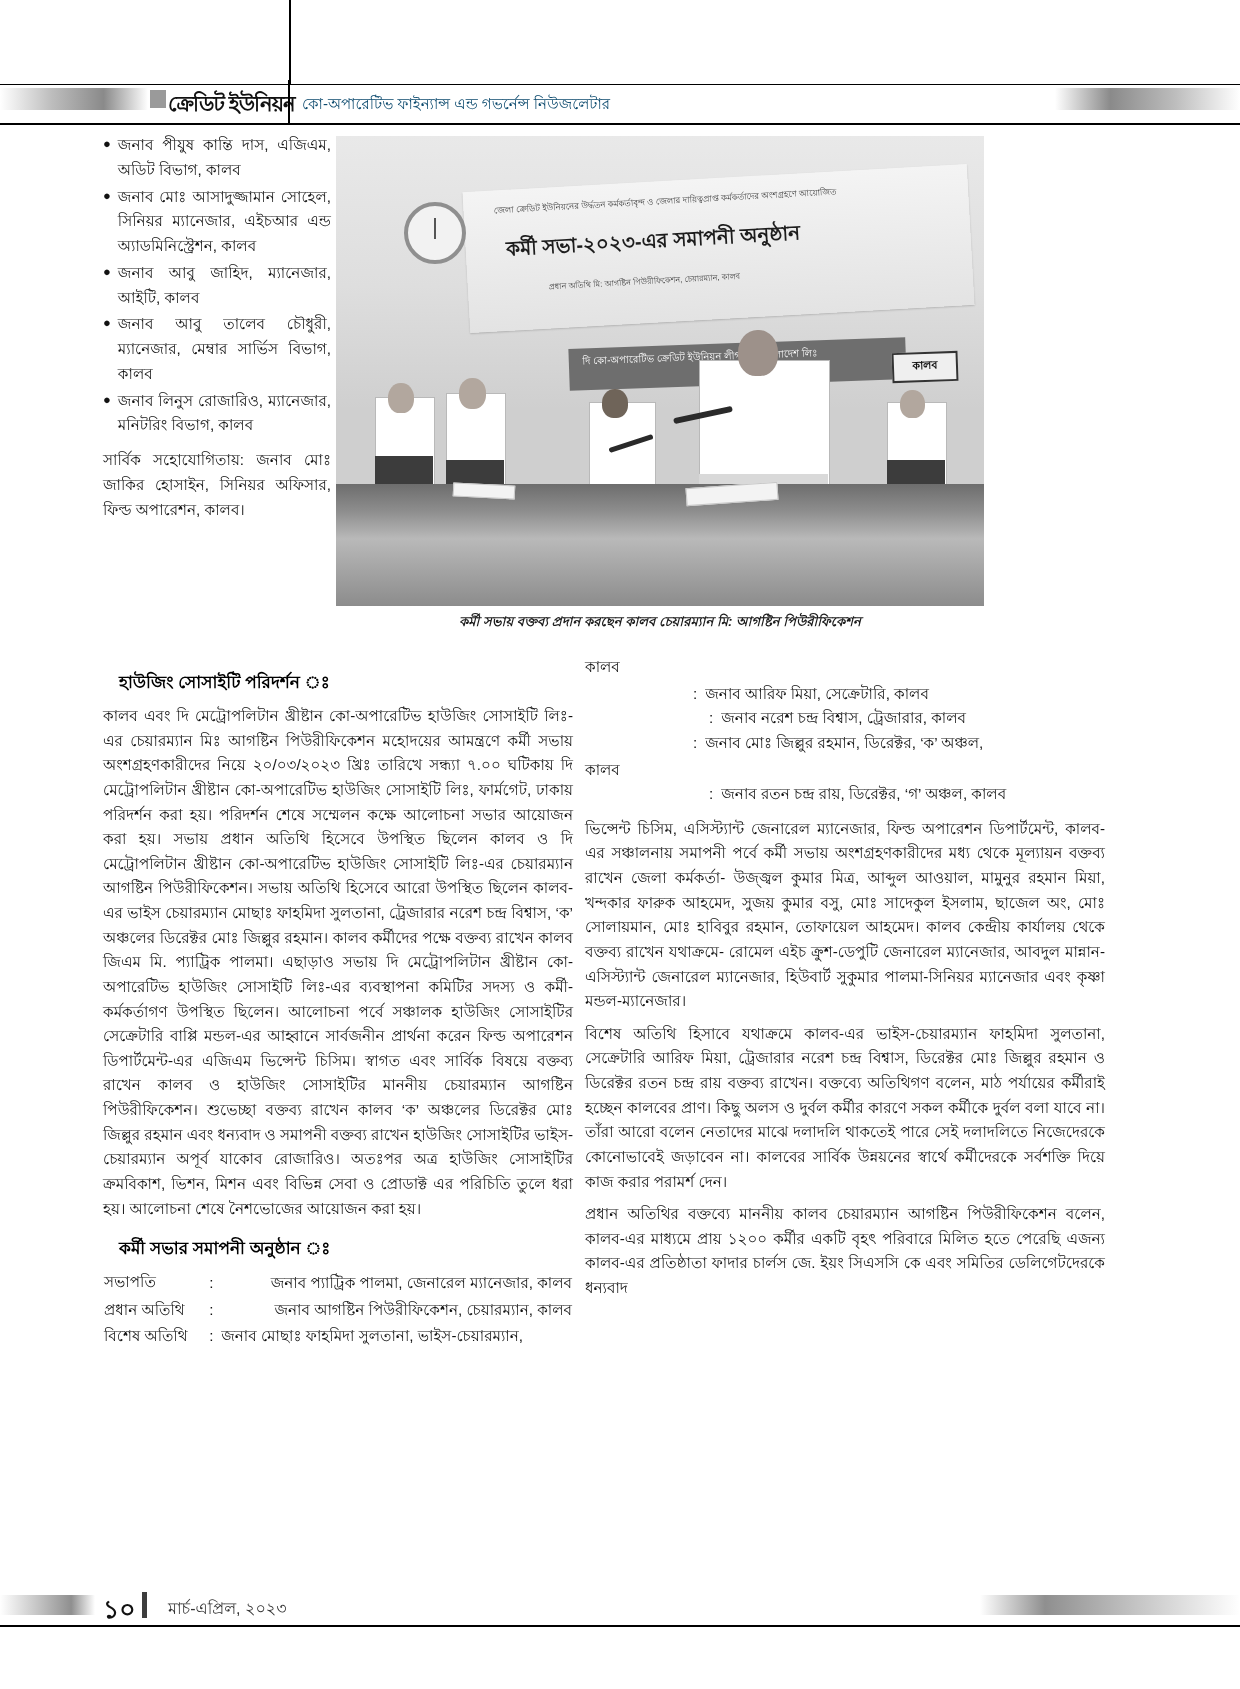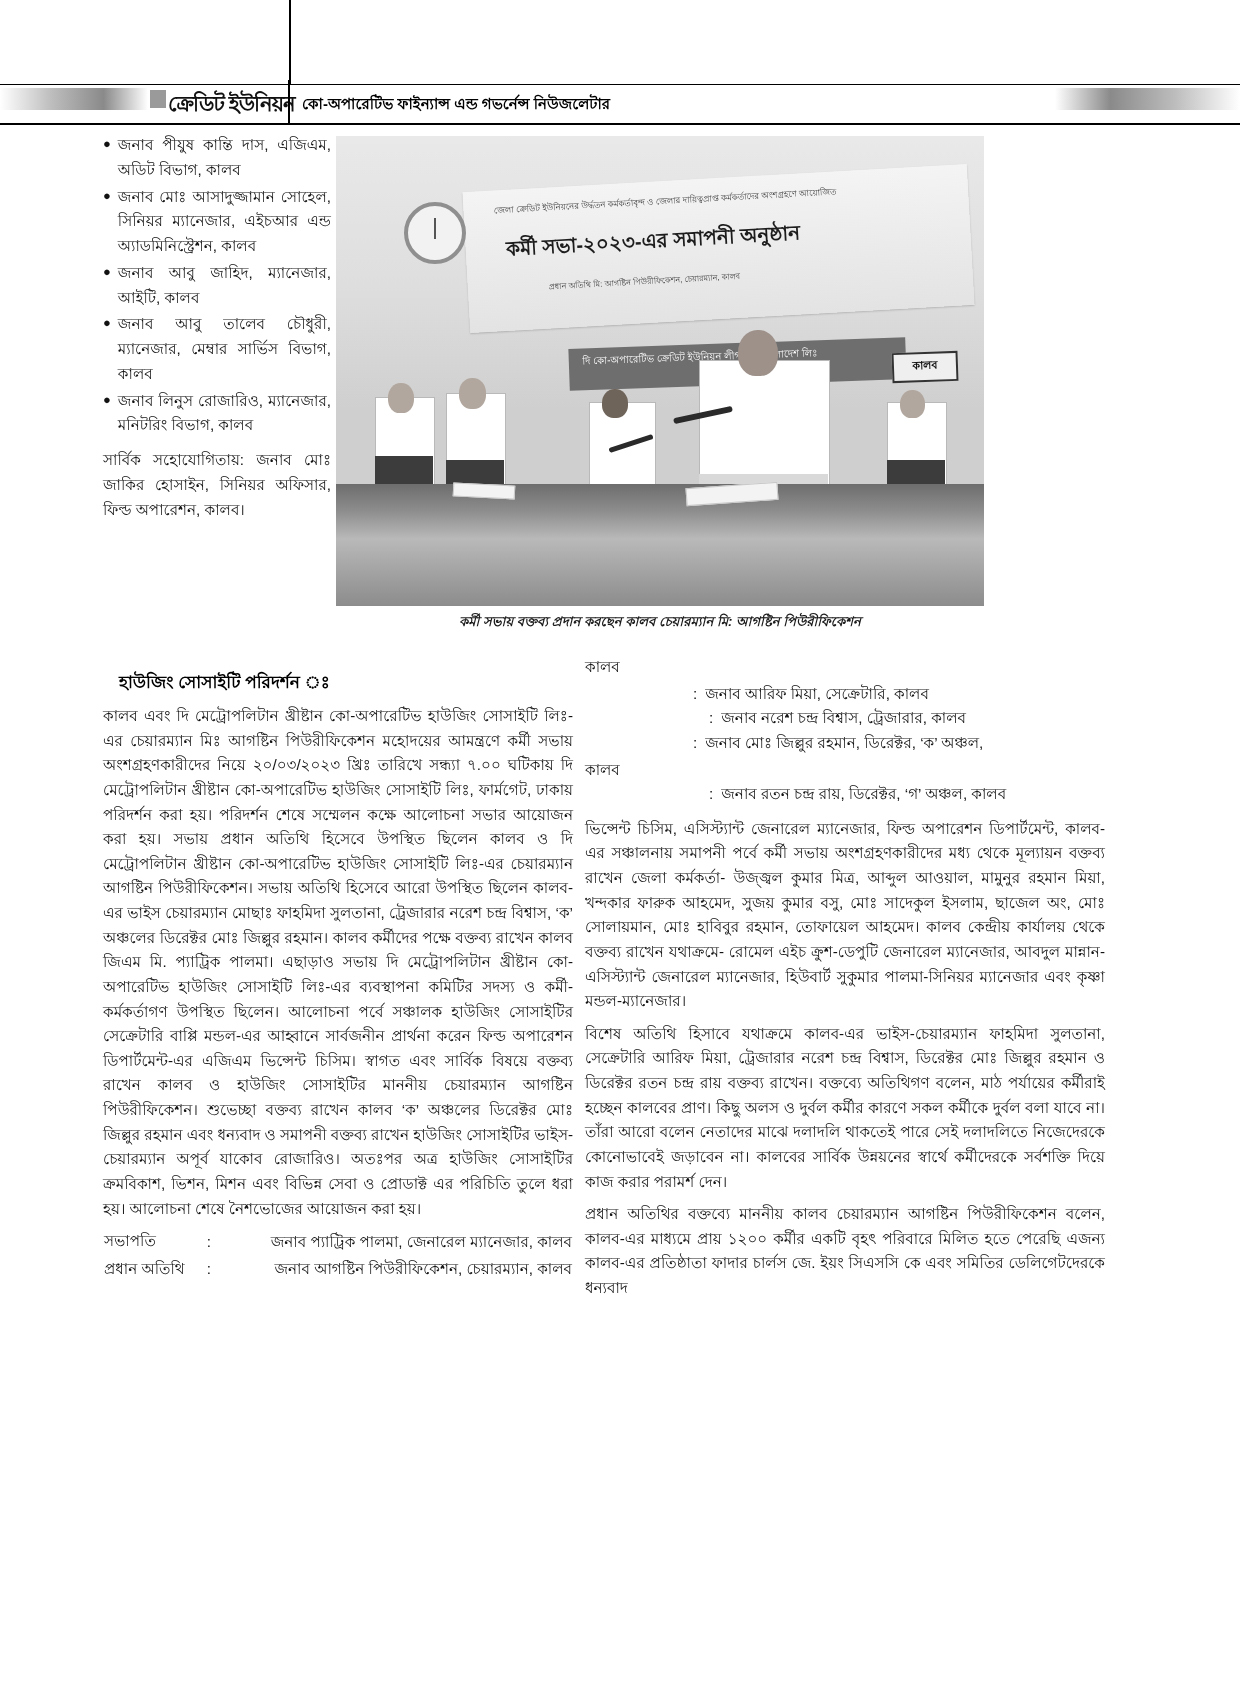--- a/index.html
+++ b/index.html
@@ -15,21 +15,21 @@
   .mh-rule-top{position:absolute;left:0;right:0;top:0;height:1px;background:#000;}
   .mh-rule-bot{position:absolute;left:0;right:0;top:39px;height:2px;background:#000;}
   .mh-grad-left{position:absolute;left:0;top:4px;width:148px;height:22px;
     background:linear-gradient(90deg,#ffffff 0%,#bdbdbd 35%,#8a8a8a 70%,#ffffff 100%);}
   .mh-grad-right{position:absolute;right:0;top:4px;width:185px;height:22px;
     background:linear-gradient(270deg,#ffffff 0%,#bdbdbd 35%,#8a8a8a 70%,#ffffff 100%);}
   .mh-logo{position:absolute;left:168px;top:4px;font-size:21px;font-weight:bold;
     letter-spacing:-1px;color:#111;white-space:nowrap;}
   .mh-logo-box{position:absolute;left:150px;top:6px;width:16px;height:18px;background:#9a9a9a;}
   .mh-divider{position:absolute;left:288px;top:-4px;width:2px;height:44px;background:#000;}
-  .mh-sub{position:absolute;left:302px;top:8px;font-size:15px;color:#000000;white-space:nowrap;font-weight:bold;}
+  .mh-sub{position:absolute;left:302px;top:8px;font-size:15px;color:#0c4a6e;white-space:nowrap;}
   .edge-left-2{position:absolute;left:289px;top:0;height:84px;width:2px;background:#000;}
 
   
   .footer{position:absolute;left:0;right:0;bottom:62px;height:40px;}
   .ft-grad-left{position:absolute;left:0;top:8px;width:95px;height:20px;
     background:linear-gradient(90deg,#ffffff 0%,#c4c4c4 40%,#8f8f8f 75%,#ffffff 100%);}
   .ft-grad-right{position:absolute;right:0;top:8px;width:260px;height:20px;
     background:linear-gradient(270deg,#ffffff 0%,#c4c4c4 40%,#8f8f8f 75%,#ffffff 100%);}
   .ft-pageno{position:absolute;left:103px;top:3px;font-size:25px;font-weight:bold;color:#111;}
   .ft-bar{position:absolute;left:142px;top:5px;width:5px;height:26px;background:#3d3d3d;}
@@ -173,32 +173,38 @@
         <span class="bullet-text">জনাব লিনুস রোজারিও, ম্যানেজার, মনিটরিং বিভাগ, কালব</span>
       </div>
       <p class="para" style="margin-top:10px;">সার্বিক সহোযোগিতায়: জনাব মোঃ জাকির হোসাইন, সিনিয়র অফিসার, ফিল্ড অপারেশন, কালব।</p>
     </div>
   </div>
 
   <div class="body-left">
     <h3 class="sec">হাউজিং সোসাইটি পরিদর্শন ঃ</h3>
     <p class="bn para">কালব এবং দি মেট্রোপলিটান খ্রীষ্টান কো-অপারেটিভ হাউজিং সোসাইটি লিঃ-এর চেয়ারম্যান মিঃ আগষ্টিন পিউরীফিকেশন মহোদয়ের আমন্ত্রণে কর্মী সভায় অংশগ্রহণকারীদের নিয়ে ২০/০৩/২০২৩ খ্রিঃ তারিখে সন্ধ্যা ৭.০০ ঘটিকায় দি মেট্রোপলিটান খ্রীষ্টান কো-অপারেটিভ হাউজিং সোসাইটি লিঃ, ফার্মগেট, ঢাকায় পরিদর্শন করা হয়। পরিদর্শন শেষে সম্মেলন কক্ষে আলোচনা সভার আয়োজন করা হয়। সভায় প্রধান অতিথি হিসেবে উপস্থিত ছিলেন কালব ও দি মেট্রোপলিটান খ্রীষ্টান কো-অপারেটিভ হাউজিং সোসাইটি লিঃ-এর চেয়ারম্যান আগষ্টিন পিউরীফিকেশন। সভায় অতিথি হিসেবে আরো উপস্থিত ছিলেন কালব-এর ভাইস চেয়ারম্যান মোছাঃ ফাহমিদা সুলতানা, ট্রেজারার নরেশ চন্দ্র বিশ্বাস, ‘ক’ অঞ্চলের ডিরেক্টর মোঃ জিল্লুর রহমান। কালব কর্মীদের পক্ষে বক্তব্য রাখেন কালব জিএম মি. প্যাট্রিক পালমা। এছাড়াও সভায় দি মেট্রোপলিটান খ্রীষ্টান কো-অপারেটিভ হাউজিং সোসাইটি লিঃ-এর ব্যবস্থাপনা কমিটির সদস্য ও কর্মী-কর্মকর্তাগণ উপস্থিত ছিলেন। আলোচনা পর্বে সঞ্চালক হাউজিং সোসাইটির সেক্রেটারি বাপ্পি মন্ডল-এর আহ্বানে সার্বজনীন প্রার্থনা করেন ফিল্ড অপারেশন ডিপার্টমেন্ট-এর এজিএম ভিন্সেন্ট চিসিম। স্বাগত এবং সার্বিক বিষয়ে বক্তব্য রাখেন কালব ও হাউজিং সোসাইটির মাননীয় চেয়ারম্যান আগষ্টিন পিউরীফিকেশন। শুভেচ্ছা বক্তব্য রাখেন কালব ‘ক’ অঞ্চলের ডিরেক্টর মোঃ জিল্লুর রহমান এবং ধন্যবাদ ও সমাপনী বক্তব্য রাখেন হাউজিং সোসাইটির ভাইস-চেয়ারম্যান অপূর্ব যাকোব রোজারিও। অতঃপর অত্র হাউজিং সোসাইটির ক্রমবিকাশ, ভিশন, মিশন এবং বিভিন্ন সেবা ও প্রোডাক্ট এর পরিচিতি তুলে ধরা হয়। আলোচনা শেষে নৈশভোজের আয়োজন করা হয়।</p>
 
+    <h3 class="sec">কর্মী সভার সমাপনী অনুষ্ঠান ঃ</h3>
     <table style="border-collapse:collapse;width:100%;">
       <tbody>
         <tr>
           <td class="bn" style="vertical-align:top;white-space:nowrap;padding-right:6px;font-family:Liberation Mono, monospace;">সভাপতি</td>
           <td class="bn" style="vertical-align:top;width:10px;">:</td>
           <td class="bn" style="vertical-align:top;text-align:right;">জনাব প্যাট্রিক পালমা, জেনারেল ম্যানেজার, কালব</td>
         </tr>
         <tr>
           <td class="bn" style="vertical-align:top;white-space:nowrap;padding-right:6px;">প্রধান অতিথি</td>
           <td class="bn" style="vertical-align:top;">:</td>
           <td class="bn" style="vertical-align:top;text-align:right;">জনাব আগষ্টিন পিউরীফিকেশন, চেয়ারম্যান, কালব</td>
         </tr>
+        <tr>
+          <td class="bn" style="vertical-align:top;white-space:nowrap;padding-right:6px;">বিশেষ অতিথি</td>
+          <td class="bn" style="vertical-align:top;">:</td>
+          <td class="bn" style="vertical-align:top;text-align:left;">জনাব মোছাঃ ফাহমিদা সুলতানা, ভাইস-চেয়ারম্যান,</td>
+        </tr>
       </tbody>
     </table>
   </div>
 
   <div class="col-right-top">
     <div class="bn" style="margin-bottom:2px;">কালব</div>
 
     <div class="bn" style="display:flex;gap:8px;margin-left:108px;">
       <span>:</span>
       <span>জনাব আরিফ মিয়া, সেক্রেটারি, কালব</span>
@@ -216,14 +222,22 @@
     <div class="bn" style="display:flex;gap:8px;margin-left:124px;">
       <span>:</span>
       <span>জনাব রতন চন্দ্র রায়, ডিরেক্টর, ‘গ’ অঞ্চল, কালব</span>
     </div>
 
     <p class="bn para" style="margin-top:10px;">ভিন্সেন্ট চিসিম, এসিস্ট্যান্ট জেনারেল ম্যানেজার, ফিল্ড অপারেশন ডিপার্টমেন্ট, কালব- এর সঞ্চালনায় সমাপনী পর্বে কর্মী সভায় অংশগ্রহণকারীদের মধ্য থেকে মূল্যায়ন বক্তব্য রাখেন জেলা কর্মকর্তা- উজ্জ্বল কুমার মিত্র, আব্দুল আওয়াল, মামুনুর রহমান মিয়া, খন্দকার ফারুক আহমেদ, সুজয় কুমার বসু, মোঃ সাদেকুল ইসলাম, ছাজেল অং, মোঃ সোলায়মান, মোঃ হাবিবুর রহমান, তোফায়েল আহমেদ। কালব কেন্দ্রীয় কার্যালয় থেকে বক্তব্য রাখেন যথাক্রমে- রোমেল এইচ ক্রুশ-ডেপুটি জেনারেল ম্যানেজার, আবদুল মান্নান- এসিস্ট্যান্ট জেনারেল ম্যানেজার, হিউবার্ট সুকুমার পালমা-সিনিয়র ম্যানেজার এবং কৃষ্ণা মন্ডল-ম্যানেজার।</p>
     <p class="bn para">বিশেষ অতিথি হিসাবে যথাক্রমে কালব-এর ভাইস-চেয়ারম্যান ফাহমিদা সুলতানা, সেক্রেটারি আরিফ মিয়া, ট্রেজারার নরেশ চন্দ্র বিশ্বাস, ডিরেক্টর মোঃ জিল্লুর রহমান ও ডিরেক্টর রতন চন্দ্র রায় বক্তব্য রাখেন। বক্তব্যে অতিথিগণ বলেন, মাঠ পর্যায়ের কর্মীরাই হচ্ছেন কালবের প্রাণ। কিছু অলস ও দুর্বল কর্মীর কারণে সকল কর্মীকে দুর্বল বলা যাবে না। তাঁরা আরো বলেন নেতাদের মাঝে দলাদলি থাকতেই পারে সেই দলাদলিতে নিজেদেরকে কোনোভাবেই জড়াবেন না। কালবের সার্বিক উন্নয়নের স্বার্থে কর্মীদেরকে সর্বশক্তি দিয়ে কাজ করার পরামর্শ দেন।</p>
     <p class="bn para">প্রধান অতিথির বক্তব্যে মাননীয় কালব চেয়ারম্যান আগষ্টিন পিউরীফিকেশন বলেন, কালব-এর মাধ্যমে প্রায় ১২০০ কর্মীর একটি বৃহৎ পরিবারে মিলিত হতে পেরেছি এজন্য কালব-এর প্রতিষ্ঠাতা ফাদার চার্লস জে. ইয়ং সিএসসি কে এবং সমিতির ডেলিগেটদেরকে ধন্যবাদ</p>
   </div>
 
+  <div class="footer">
+    <div class="ft-rule"></div>
+    <div class="ft-grad-left"></div>
+    <div class="ft-grad-right"></div>
+    <div class="ft-pageno">১০</div>
+    <div class="ft-bar"></div>
+    <div class="ft-date">মার্চ-এপ্রিল, ২০২৩</div>
+  </div>
 
 </div>
 
 </body></html>

